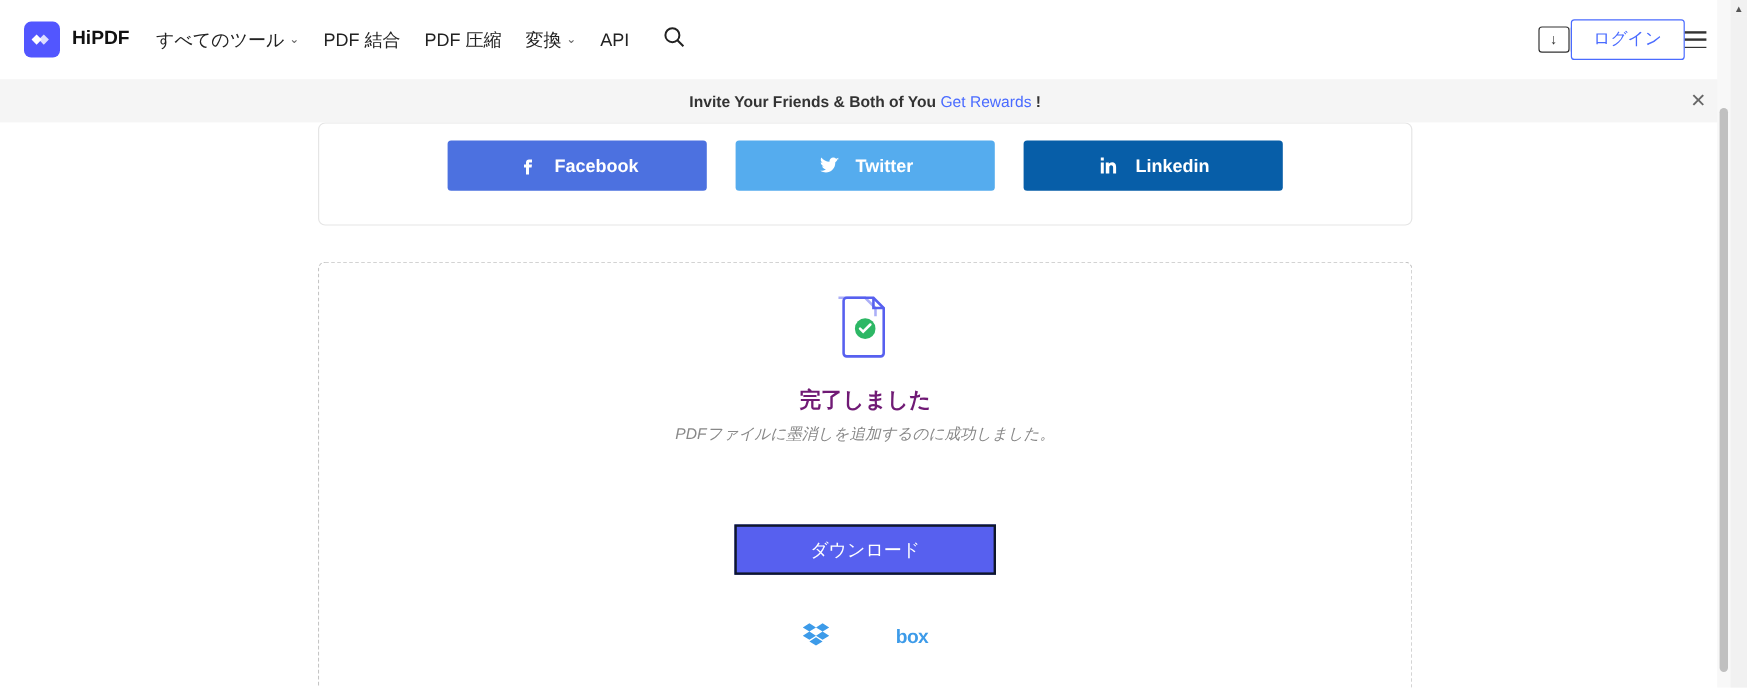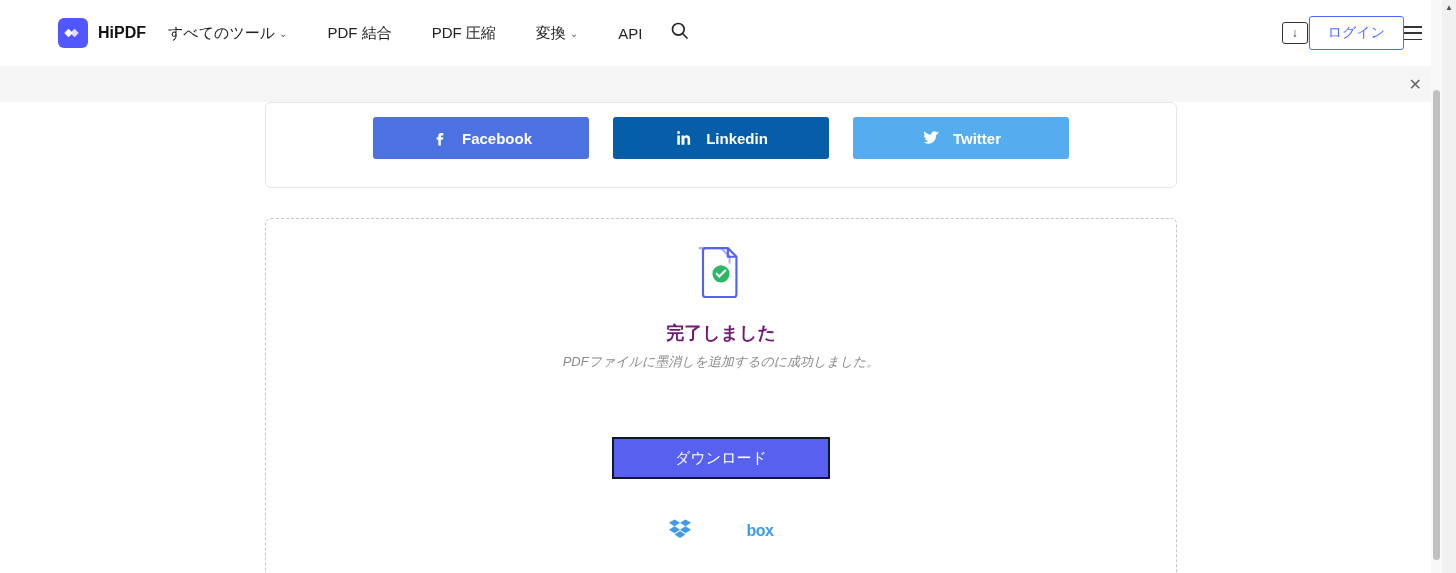--- a/index.html
+++ b/index.html
@@ -40,21 +40,20 @@
       bottom: 0;
       background: #f1f1f1;
     }
     
     .header {
       height: 66px;
       display: flex;
       align-items: center;
       padding: 0 20px;
       background: #fff;
-      margin-left: 38px;
     }
     .logo-box {
       width: 30px;
       height: 30px;
       background: #5256ff;
       border-radius: 6px;
       display: flex;
       align-items: center;
       justify-content: center;
       margin-right: 10px;
@@ -62,21 +61,21 @@
     .logo-box svg { width: 18px; height: 18px; }
     .brand {
       font-weight: 700;
       font-size: 16px;
       color: #111;
       margin-right: 22px;
     }
     .nav {
       display: flex;
       align-items: center;
-      gap: 40px;
+      gap: 20px;
     }
     .nav-item {
       font-size: 15px;
       color: #222;
       display: flex;
       align-items: center;
       gap: 4px;
       cursor: pointer;
     }
     .chev { font-size: 10px; color: #666; }
@@ -300,42 +299,47 @@
       <button class="login-btn">ログイン</button>
       <div class="hamburger">
         <span></span>
           <span></span>
           <span></span>
       </div>
     </div>
   </div>
 
   <div class="banner">
+    <span>
+      <strong>Invite Your Friends &amp; Both of You </strong>
+      <a class="reward">Get Rewards</a>
+      <strong> !</strong>
+    </span>
     <span class="banner-close">✕</span>
   </div>
 
   <div class="content">
     <div class="share-card">
       <div class="share-btn fb">
         <svg viewBox="0 0 24 24">
             <path d="M13 9h3V6h-3c-1.7 0-3 1.3-3 3v2H8v3h2v7h3v-7h2.6l.4-3H13V9z"></path>
           </svg>
         <span>Facebook</span>
       </div>
+      <div class="share-btn tw">
+        <svg viewBox="0 0 24 24">
+            <path d="M22 5.8c-.7.3-1.5.6-2.3.7.8-.5 1.5-1.3 1.8-2.3-.8.5-1.7.8-2.6 1-1.5-1.6-4-1.6-5.6-.1-.8.8-1.2 1.9-1 3-3.3-.2-6.2-1.7-8.2-4.3-1.1 1.8-.5 4.1 1.3 5.3-.7 0-1.3-.2-1.9-.5 0 1.9 1.4 3.6 3.3 4-.6.2-1.2.2-1.9.1.5 1.7 2.1 2.8 3.8 2.9-1.6 1.2-3.6 1.9-5.6 1.6 6.5 4.2 15 .3 15-8.2 0-.1 0-.3 0-.4.8-.6 1.5-1.3 2-2.1z"></path>
+          </svg>
+        <span>Twitter</span>
+      </div>
       <div class="share-btn li">
         <svg viewBox="0 0 24 24">
             <path d="M4 4h3v3H4V4zm0 5h3v11H4V9zm5 0h3v1.5c.6-1 1.8-1.8 3.3-1.8 2.5 0 4 1.6 4 4.6V20h-3v-6c0-1.4-.5-2.3-1.8-2.3-1 0-1.6.7-1.9 1.3-.1.2-.1.6-.1.9V20H9V9z"></path>
           </svg>
         <span>Linkedin</span>
-      </div>
-      <div class="share-btn tw">
-        <svg viewBox="0 0 24 24">
-            <path d="M22 5.8c-.7.3-1.5.6-2.3.7.8-.5 1.5-1.3 1.8-2.3-.8.5-1.7.8-2.6 1-1.5-1.6-4-1.6-5.6-.1-.8.8-1.2 1.9-1 3-3.3-.2-6.2-1.7-8.2-4.3-1.1 1.8-.5 4.1 1.3 5.3-.7 0-1.3-.2-1.9-.5 0 1.9 1.4 3.6 3.3 4-.6.2-1.2.2-1.9.1.5 1.7 2.1 2.8 3.8 2.9-1.6 1.2-3.6 1.9-5.6 1.6 6.5 4.2 15 .3 15-8.2 0-.1 0-.3 0-.4.8-.6 1.5-1.3 2-2.1z"></path>
-          </svg>
-        <span>Twitter</span>
       </div>
     </div>
 
     <div class="result-card">
       <div class="file-icon-wrap">
         <svg viewBox="0 0 60 70">
           <path d="M12 6 h26 l10 10 v44 a3 3 0 0 1 -3 3 h-33 a3 3 0 0 1 -3 -3 v-51 a3 3 0 0 1 3 -3 z" fill="none" stroke="#5760ef" stroke-width="2.5"></path>
           <path d="M38 6 v10 h10" fill="none" stroke="#5760ef" stroke-width="2.5"></path>
           <path d="M8 12 h26 l10 10 v8" fill="none" stroke="#5760ef" stroke-width="2.5" opacity="0.5" transform="translate(-4,-6)"></path>
           <circle cx="30" cy="36" r="10" fill="#2db765"></circle>

